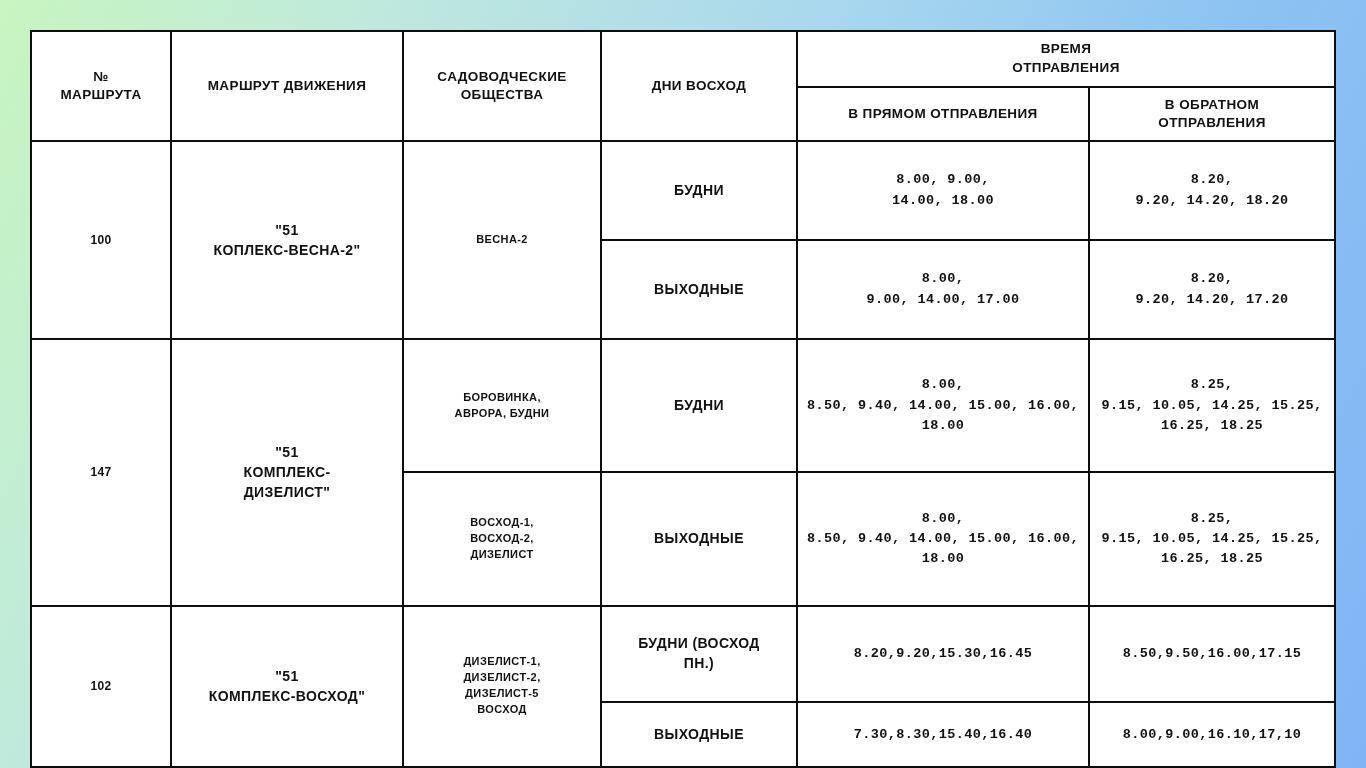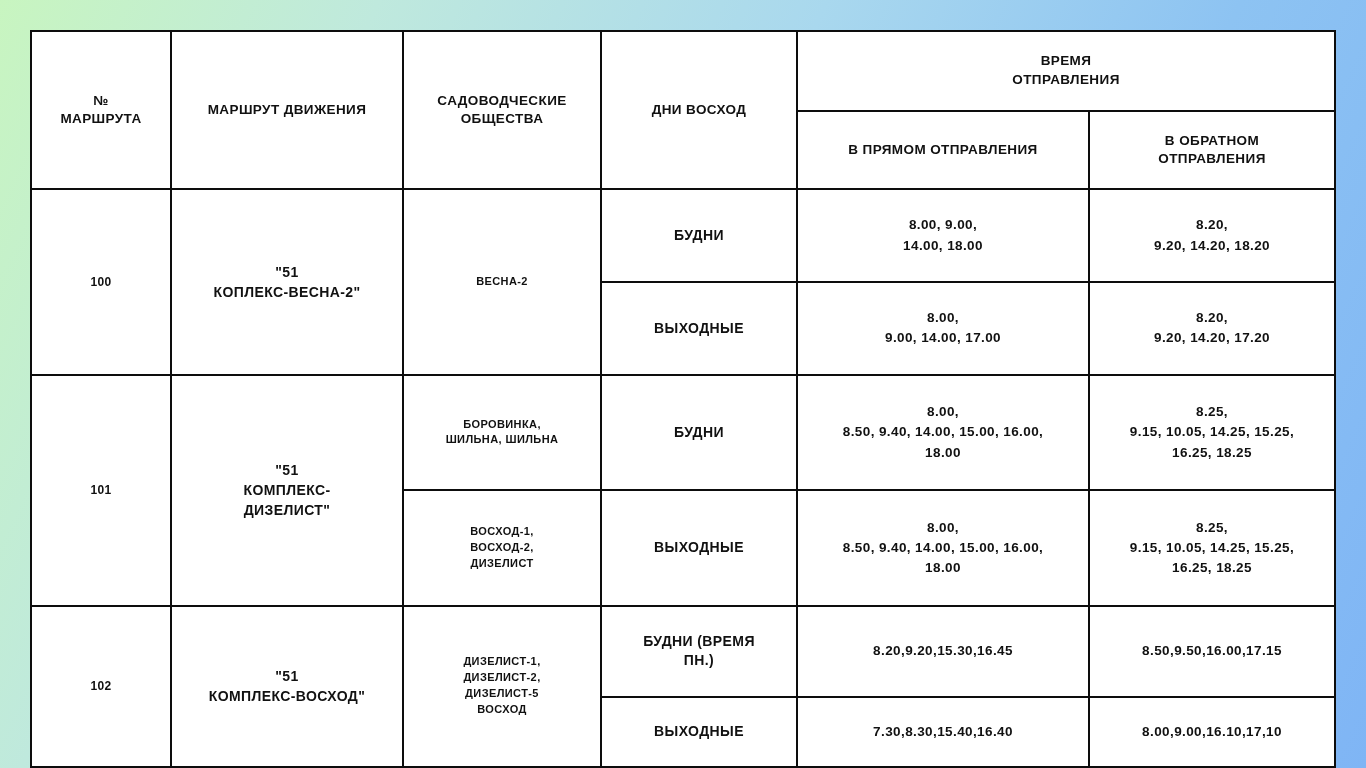--- a/index.html
+++ b/index.html
@@ -28,21 +28,21 @@
     border-collapse: collapse;
     table-layout: fixed;
   }
   table.schedule td, table.schedule th {
     border: 2px solid #0d0d0d;
     text-align: center;
     vertical-align: middle;
     font-weight: bold;
     color: #111111;
     letter-spacing: 0.4px;
-    padding: 20px 6px;
+    padding: 8px 6px;
     box-sizing: border-box;
   }
   .col-route   { width: 140px; }
   .col-path    { width: 232px; }
   .col-society { width: 198px; }
   .col-days    { width: 196px; }
   .col-fwd     { width: 292px; }
   .col-bwd     { width: 246px; }
 
   .hdr {
@@ -64,20 +64,21 @@
     font-size: 11px;
     line-height: 1.45;
   }
   .cell-days {
     font-size: 14px;
     line-height: 1.4;
   }
   .cell-time {
     font-size: 13.5px;
     line-height: 1.5;
+    font-family: Liberation Mono, monospace;
   }
   .multiline {
     white-space: pre-line;
   }
 </style>
 </head>
 <body>
 
 <div class="page">
   <table class="schedule">
@@ -121,26 +122,26 @@
       </tr>
       <tr>
         <td class="cell-days multiline">ВЫХОДНЫЕ</td>
         <td class="cell-time multiline">8.00,
 9.00, 14.00, 17.00</td>
         <td class="cell-time multiline">8.20,
 9.20, 14.20, 17.20</td>
       </tr>
 
       <tr>
-        <td class="cell-route multiline" rowspan="2">101</td>
+        <td class="cell-route multiline" rowspan="2">147</td>
         <td class="cell-path multiline" rowspan="2">"51
 КОМПЛЕКС-
 ДИЗЕЛИСТ"</td>
         <td class="cell-society multiline">БОРОВИНКА,
-ШИЛЬНА, ШИЛЬНА</td>
+АВРОРА, БУДНИ</td>
         <td class="cell-days multiline">БУДНИ</td>
         <td class="cell-time multiline">8.00,
 8.50, 9.40, 14.00, 15.00, 16.00,
 18.00</td>
         <td class="cell-time multiline">8.25,
 9.15, 10.05, 14.25, 15.25,
 16.25, 18.25</td>
       </tr>
       <tr>
         <td class="cell-society multiline">ВОСХОД-1,
@@ -156,21 +157,21 @@
       </tr>
 
       <tr>
         <td class="cell-route multiline" rowspan="2">102</td>
         <td class="cell-path multiline" rowspan="2">"51
 КОМПЛЕКС-ВОСХОД"</td>
         <td class="cell-society multiline" rowspan="2">ДИЗЕЛИСТ-1,
 ДИЗЕЛИСТ-2,
 ДИЗЕЛИСТ-5
 ВОСХОД</td>
-        <td class="cell-days multiline">БУДНИ (ВРЕМЯ
+        <td class="cell-days multiline">БУДНИ (ВОСХОД
 ПН.)</td>
         <td class="cell-time multiline">8.20,9.20,15.30,16.45</td>
         <td class="cell-time multiline">8.50,9.50,16.00,17.15</td>
       </tr>
       <tr>
         <td class="cell-days multiline">ВЫХОДНЫЕ</td>
         <td class="cell-time multiline">7.30,8.30,15.40,16.40</td>
         <td class="cell-time multiline">8.00,9.00,16.10,17,10</td>
       </tr>
     </tbody>

